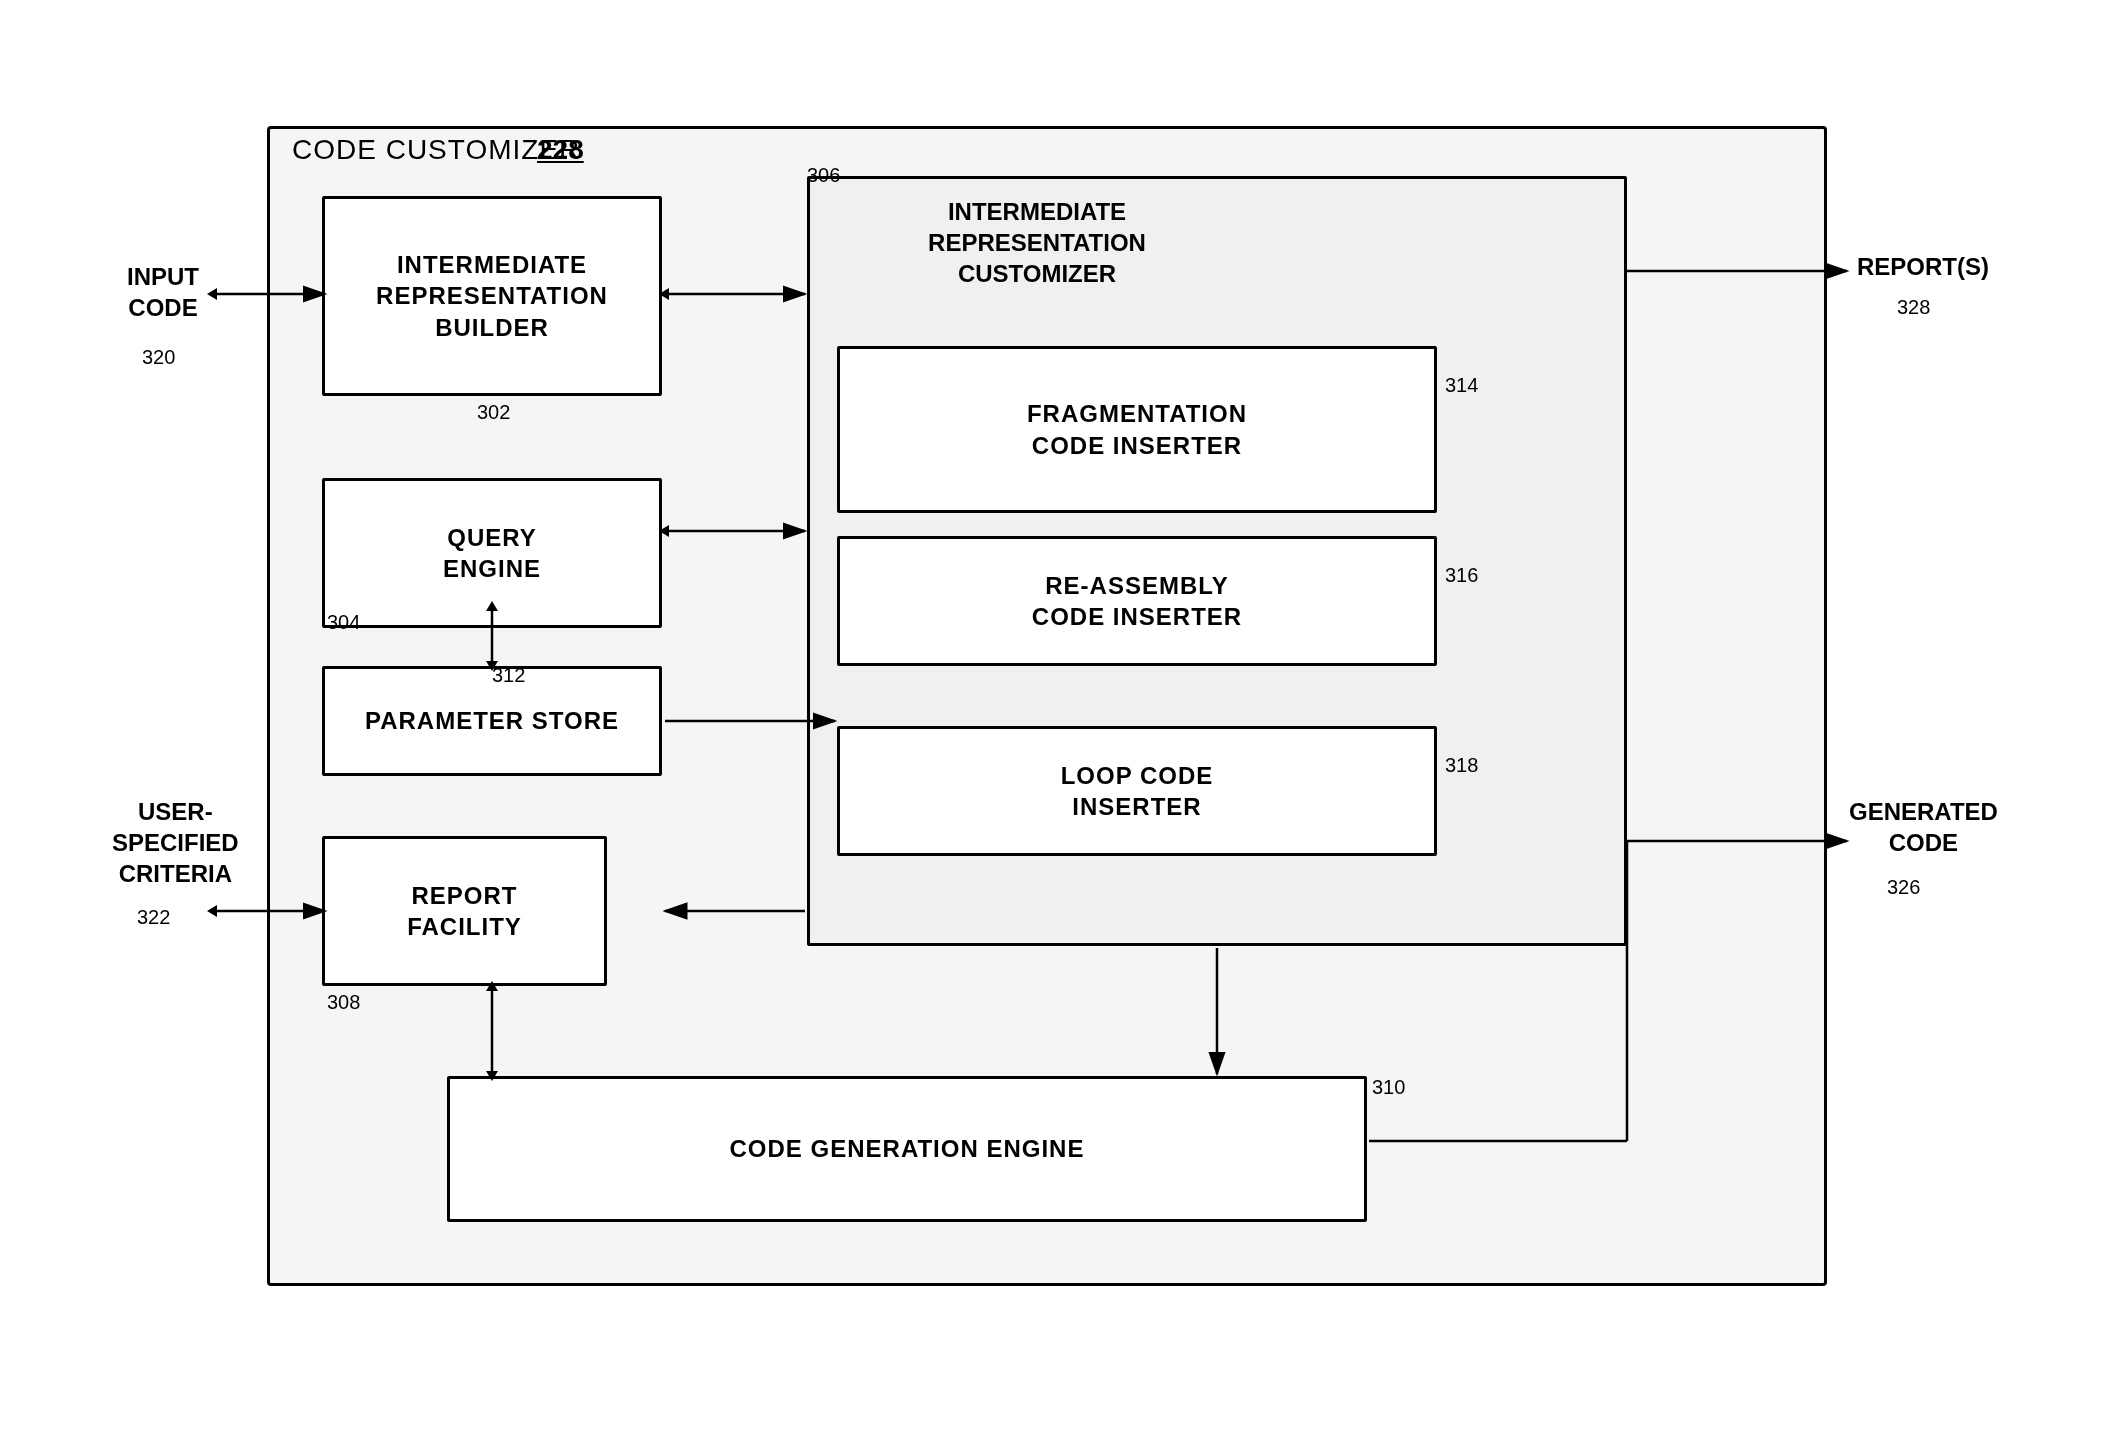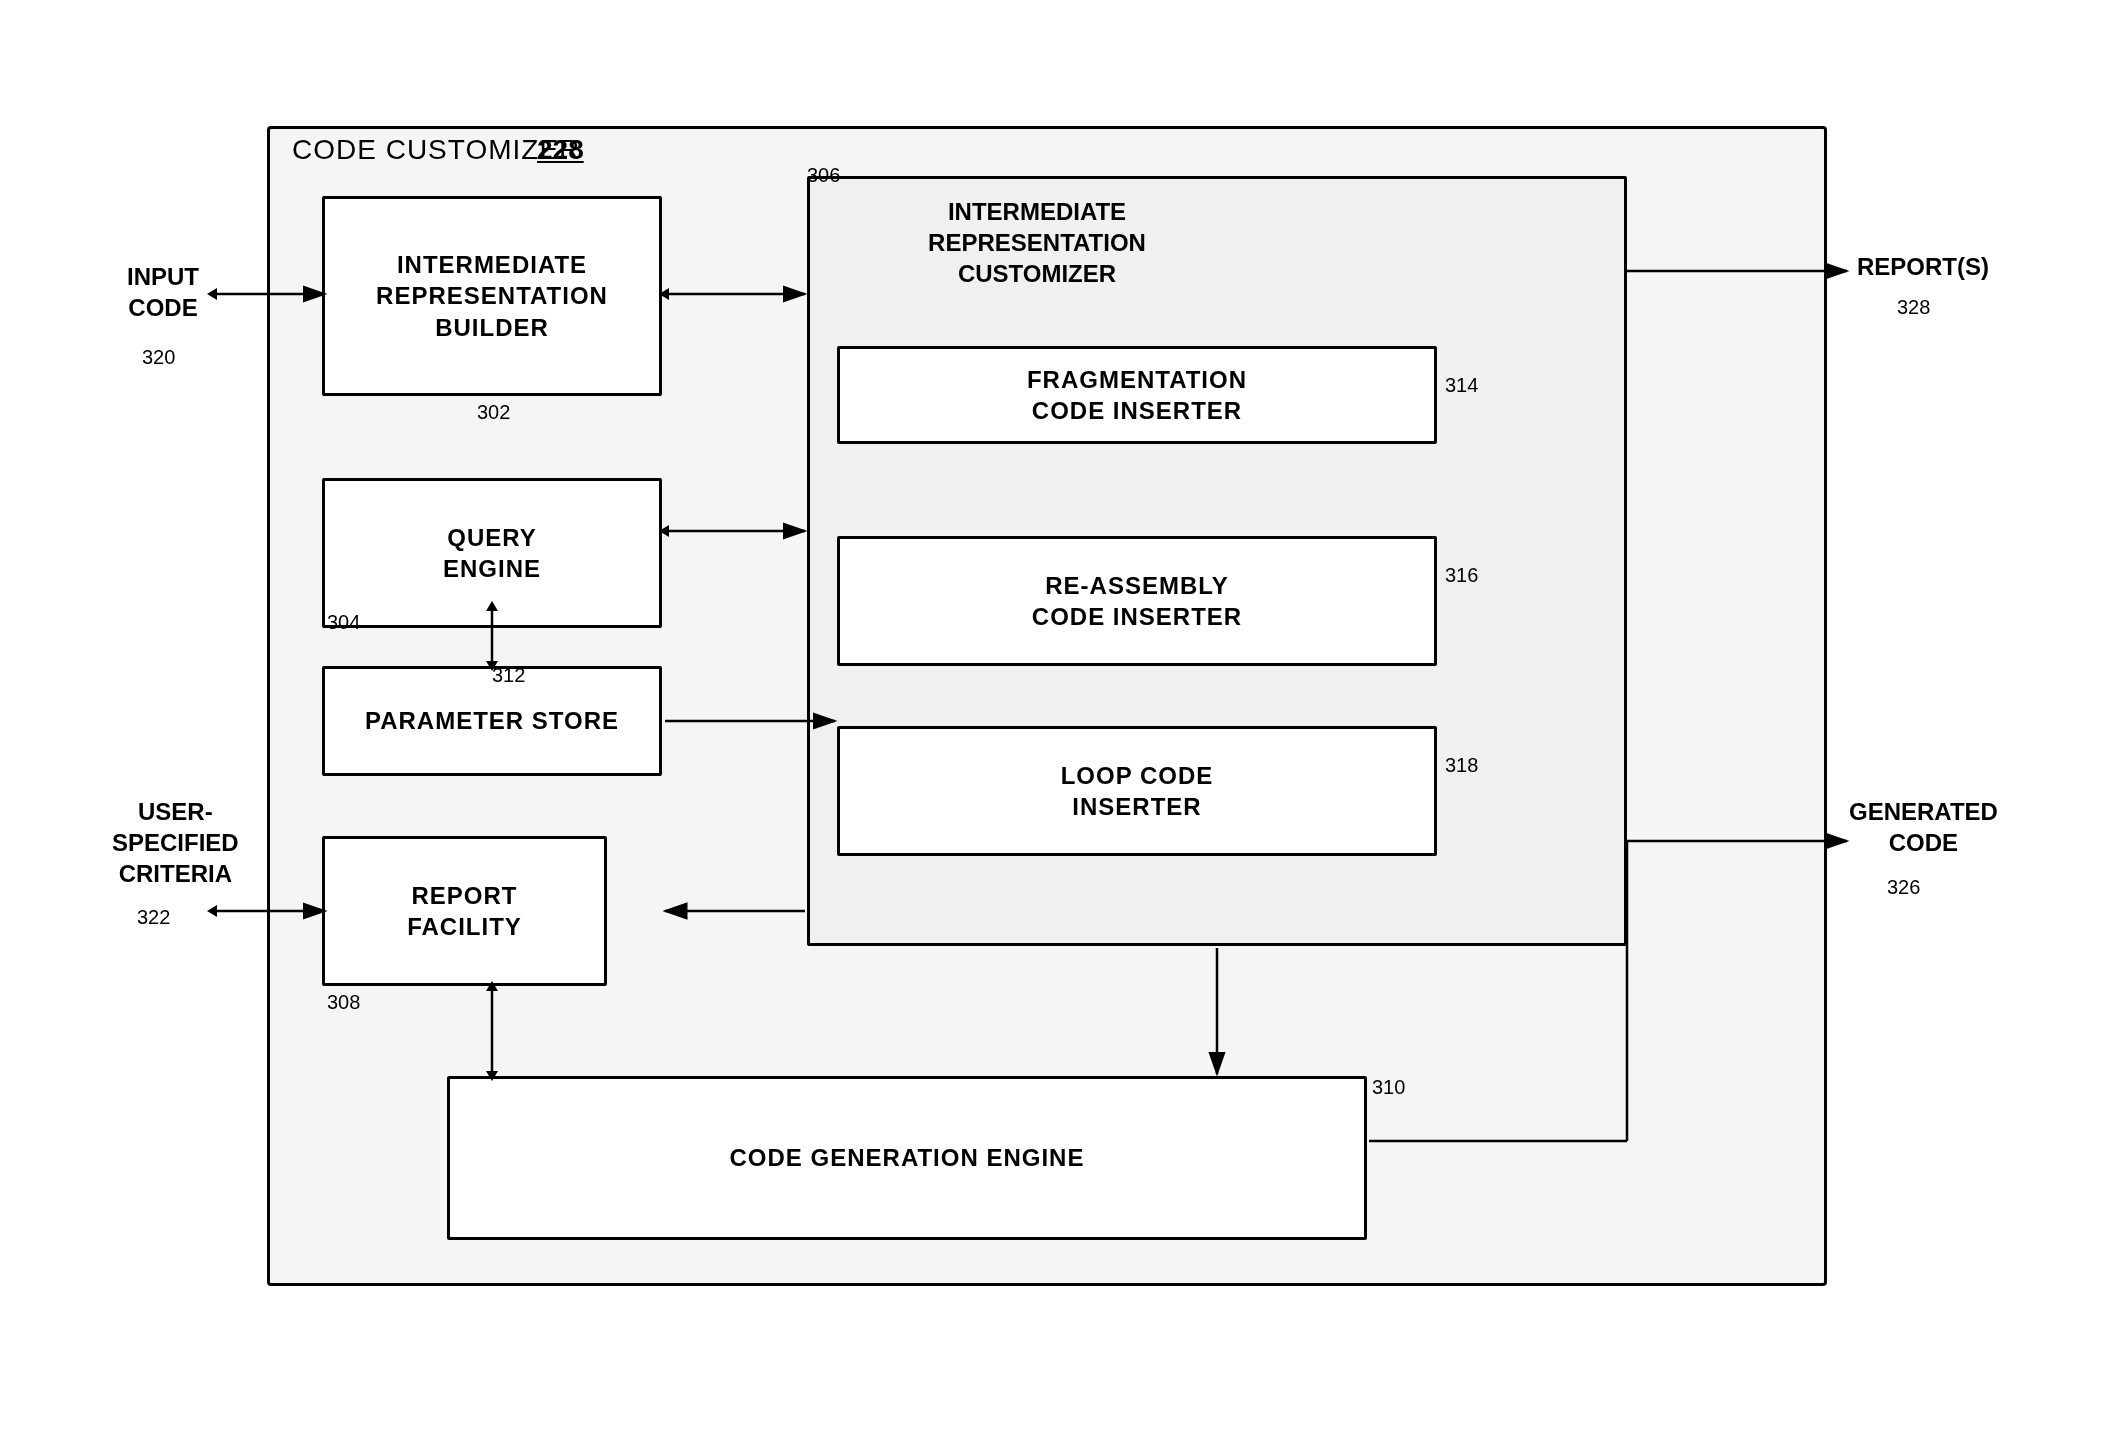--- a/index.html
+++ b/index.html
@@ -104,21 +104,21 @@
       border: 3px solid #000;
       border-radius: 2px;
       background: #f0f0f0;
     }
 
     
     .frag-inserter {
       left: 730px;
       top: 280px;
       width: 600px;
-      height: 98px;
+      height: 167px;
     }
 
     
     .reassembly-inserter {
       left: 730px;
       top: 470px;
       width: 600px;
       height: 130px;
     }
 
@@ -128,21 +128,21 @@
       top: 660px;
       width: 600px;
       height: 130px;
     }
 
     
     .code-gen-engine {
       left: 340px;
       top: 1010px;
       width: 920px;
-      height: 164px;
+      height: 146px;
     }
 
     
     .outside-label {
       position: absolute;
       font-size: 24px;
       font-weight: bold;
       text-align: center;
       line-height: 1.3;
     }

